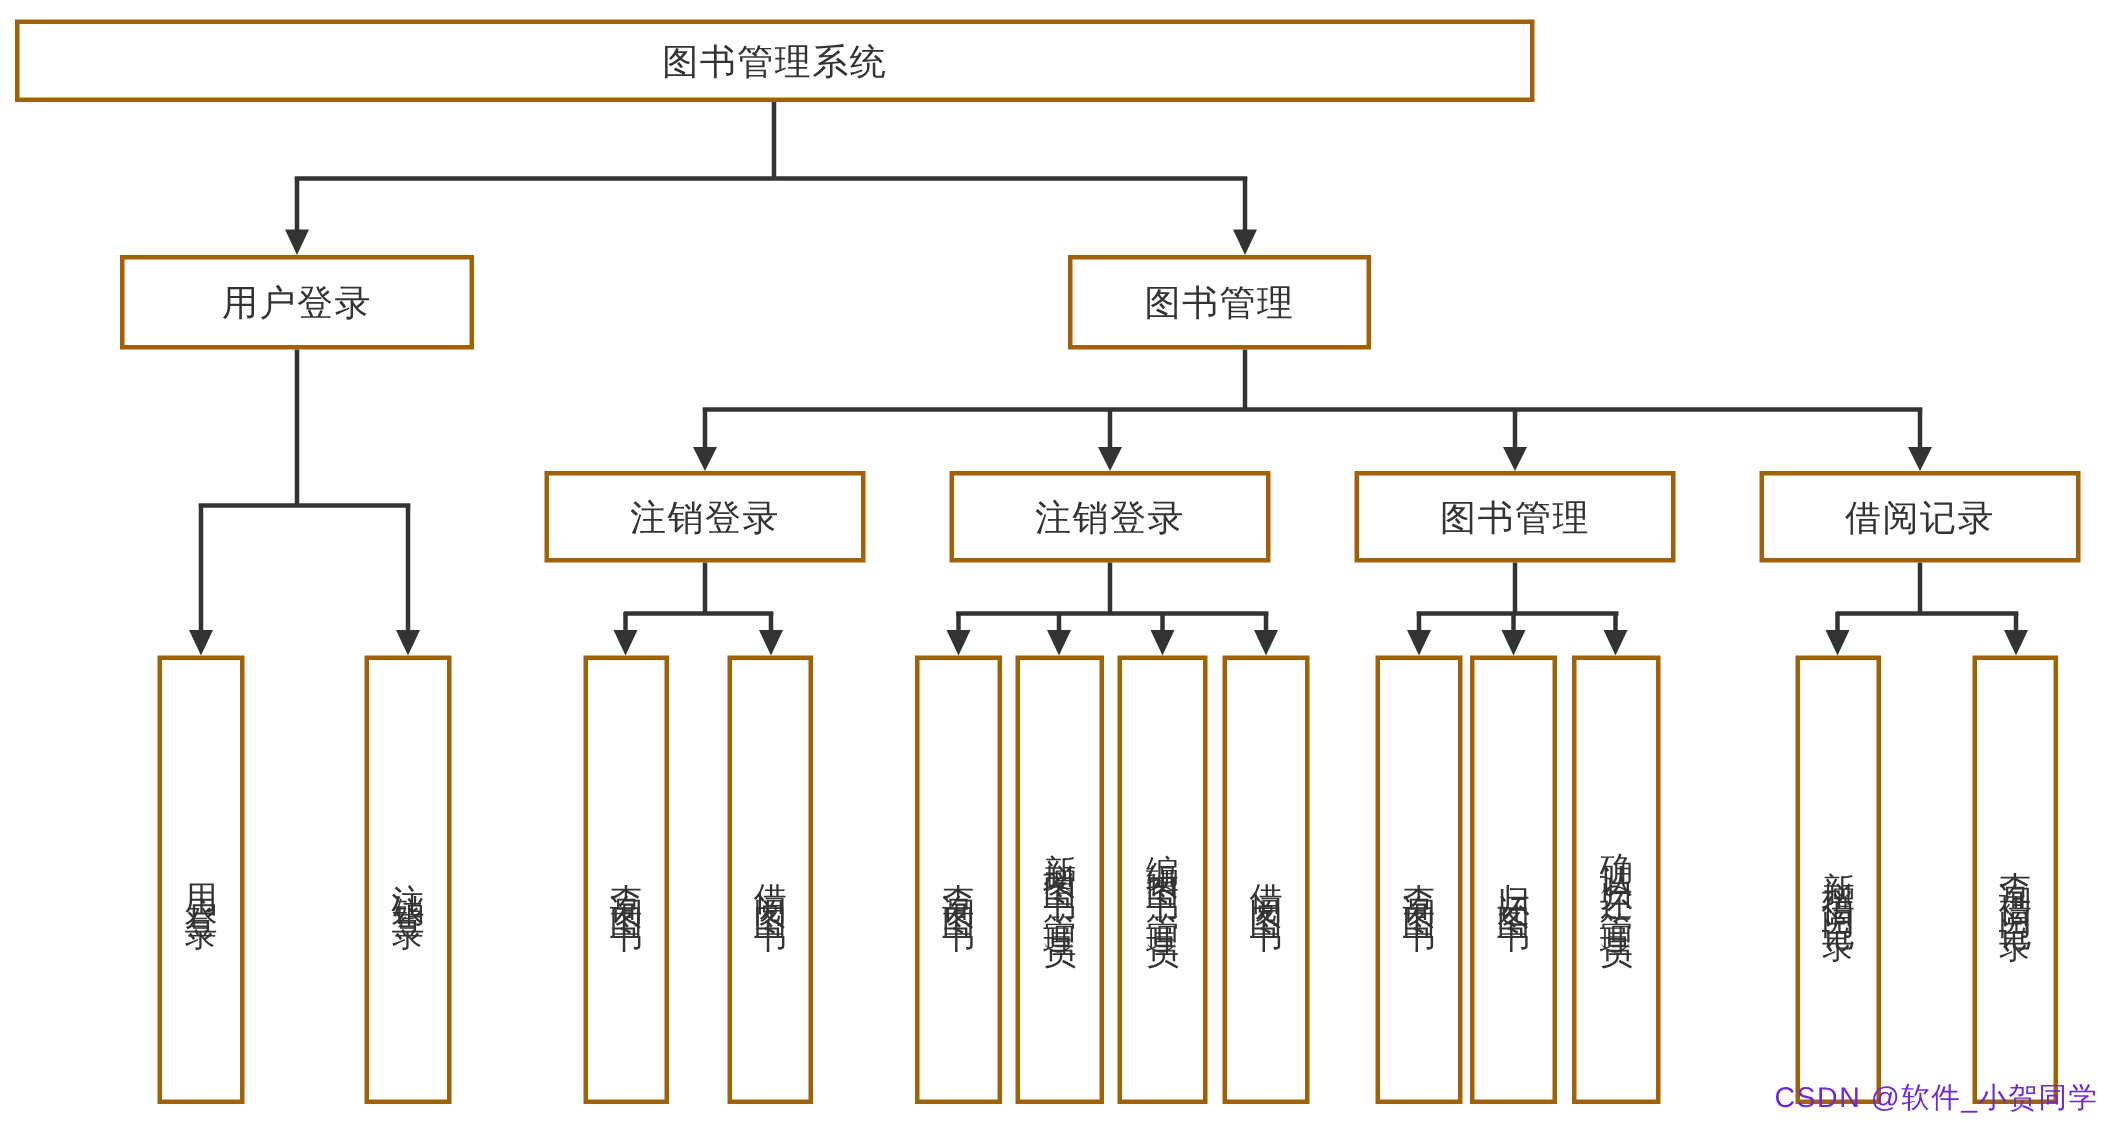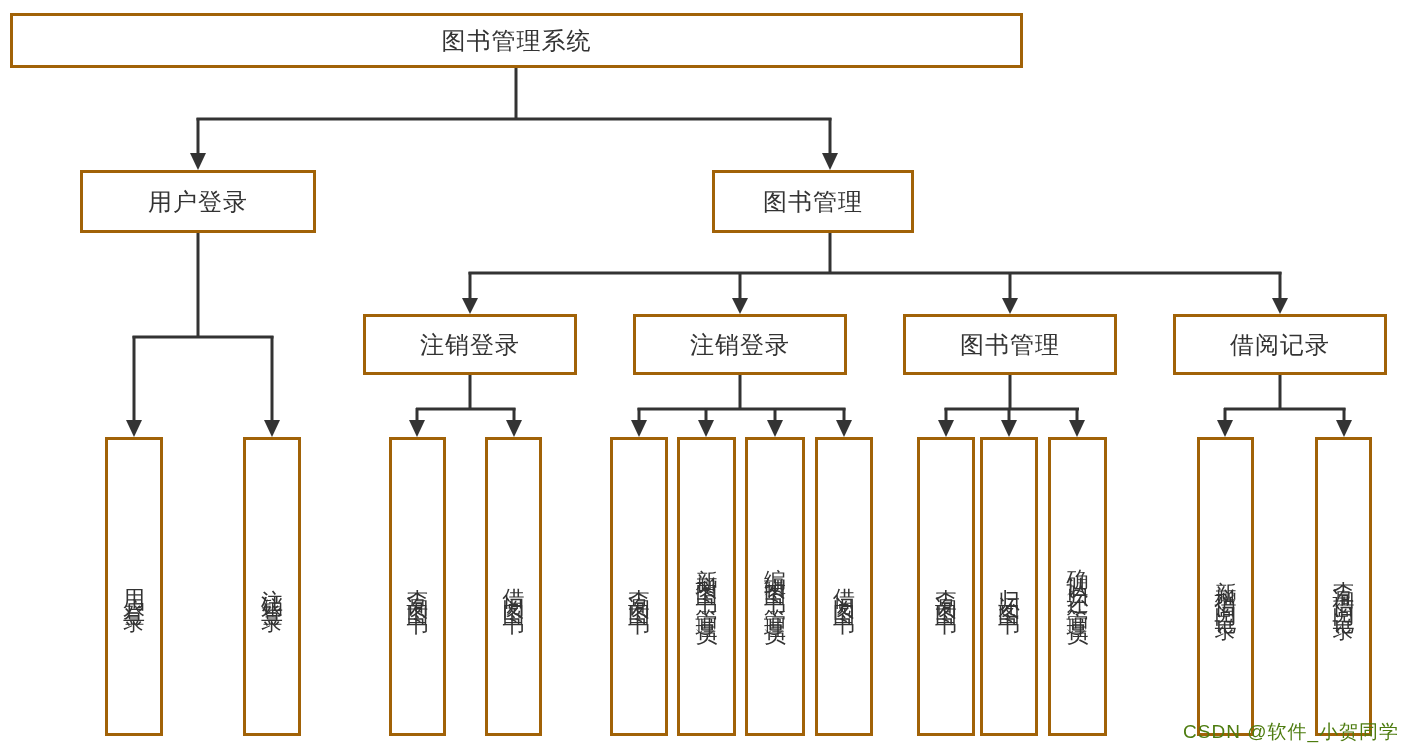--- a/index.html
+++ b/index.html
@@ -38,21 +38,21 @@
     font-size: 22px;
     letter-spacing: 8px;
     line-height: 1;
     white-space: nowrap;
   }
   #watermark {
     position: absolute;
     right: 6px;
     bottom: 2px;
     font-size: 19px;
-    color: #4d7c0f;
+    color: #6d28d9;
     letter-spacing: 1px;
     white-space: nowrap;
   }
 </style>
 </head>
 <body>
 
 <div id="canvas">
 
   <svg id="connectors" viewBox="0 0 1405 747" xmlns="http://www.w3.org/2000/svg">

